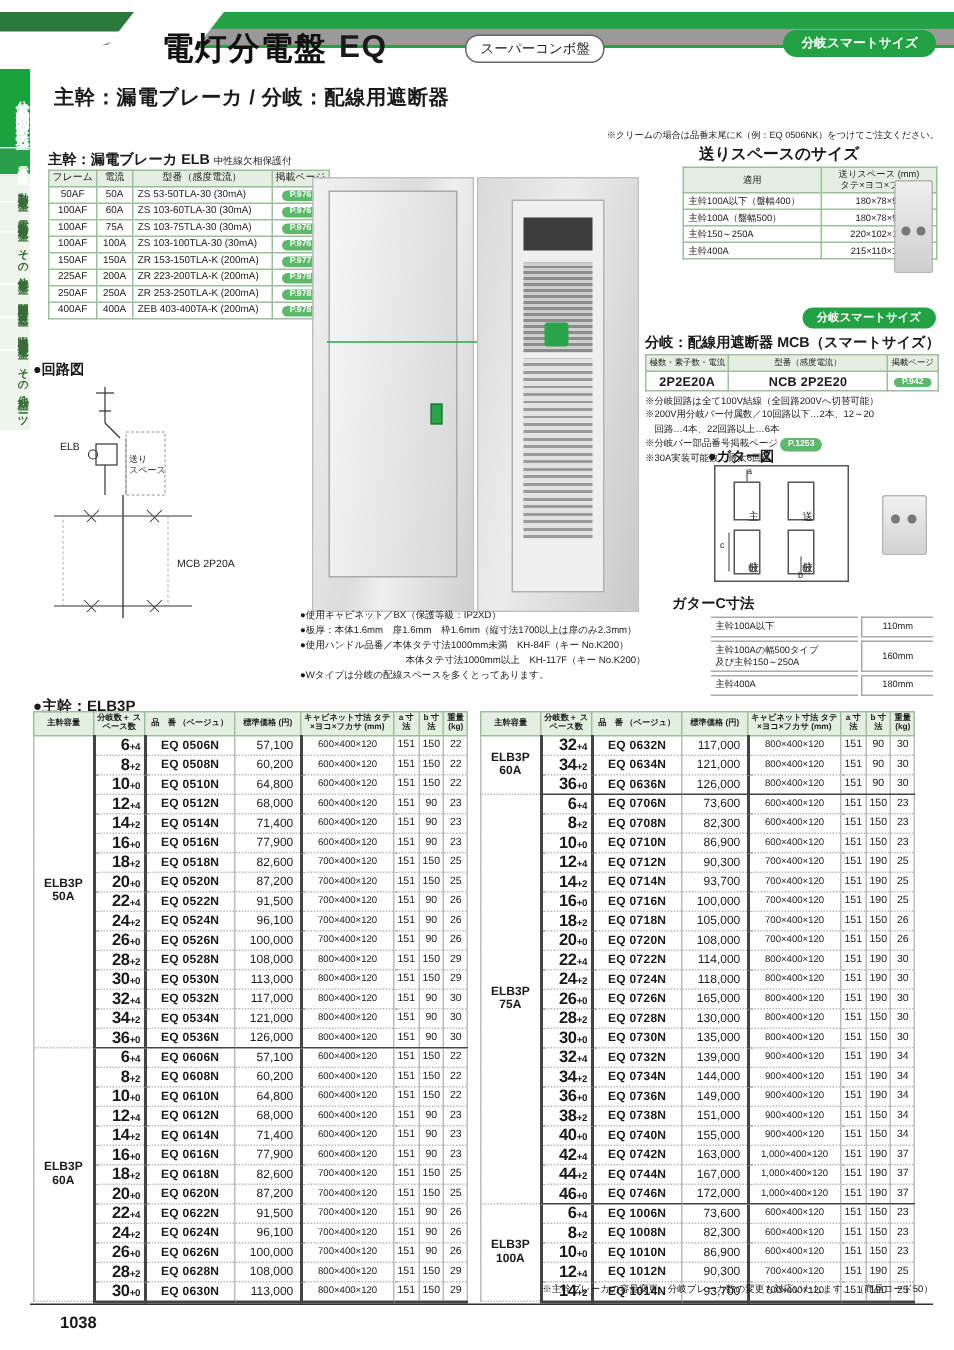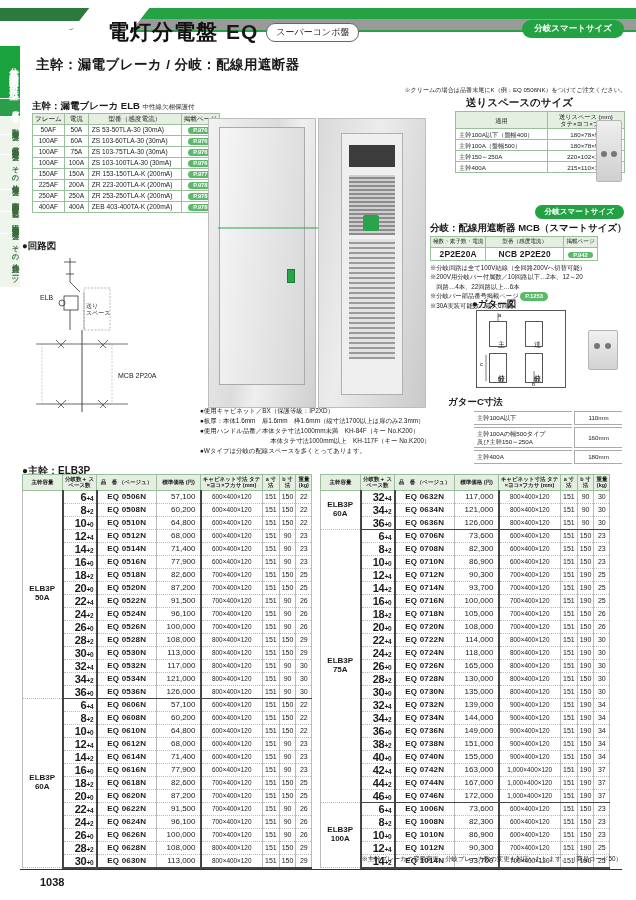--- a/index.html
+++ b/index.html
@@ -31,21 +31,21 @@
                clip-path: polygon(0 0, 636px 0, 636px 11px, 0 11px); }
   .band-green{ position:absolute; left:0; top:8px; width:636px; height:24px; background:#25a244;
                clip-path: polygon(0 0, 636px 0, 636px 24px, 98px 24px, 128px 0); }
   .band-white{ position:absolute; left:76px; top:8px; width:60px; height:34px; background:#fff;
                transform:skewX(-38deg); }
   #title-wrap { position:absolute; left:108px; top:18px; display:flex; align-items:center; gap:8px; }
   #page-title { font-size:21px; font-weight:bold; letter-spacing:1px; color:#111; }
   #title-model { font-size:21px; font-weight:bold; letter-spacing:1px; }
   #combo-badge {
     border:1px solid #666; border-radius:9px; padding:2px 9px;
-    font-size:9px; color:#222; background:#fff; white-space:nowrap;
+    font-size:9px; color:#222; background:#fff; white-space:nowrap;margin-left:44px;
   }
   #smart-badge-top {
     position:absolute; right:12px; top:20px;
     background:#23a244; color:#fff; font-size:8.5px; font-weight:bold;
     padding:3px 12px; border-radius:9px; white-space:nowrap;
   }
 
   
   #subtitle { position:absolute; left:36px; top:56px; font-size:13.5px; font-weight:bold; letter-spacing:.4px; }
 
@@ -83,21 +83,21 @@
 
   
   #smart-badge-2 {
     position:absolute; right:12px; top:205px;
     background:#23a244; color:#fff; font-size:7.6px; font-weight:bold;
     padding:2px 10px; border-radius:8px;
   }
 
   
   #mcb-head { position:absolute; left:430px; top:222px; font-size:9.5px; font-weight:bold; }
-  #mcb-table { position:absolute; left:430px; top:236px; width:168px; }
+  #mcb-table { position:absolute; left:430px; top:236px; width:196px; }
   #mcb-table th, #mcb-table td {
     border:1px solid #9bbf9b; font-size:6.4px; padding:1px 2px; text-align:center; height:11px;
     white-space:nowrap;
   }
   #mcb-table th { background:#e4efe1; font-weight:normal; font-size:5.6px; }
   #mcb-table td.big { font-size:8.4px; font-weight:bold; letter-spacing:.2px; }
   #mcb-notes { position:absolute; left:430px; top:263px; width:200px; font-size:6.3px; line-height:1.5; }
 
   
   #gutter-title { position:absolute; left:472px; top:298px; font-size:9.5px; font-weight:bold; }

